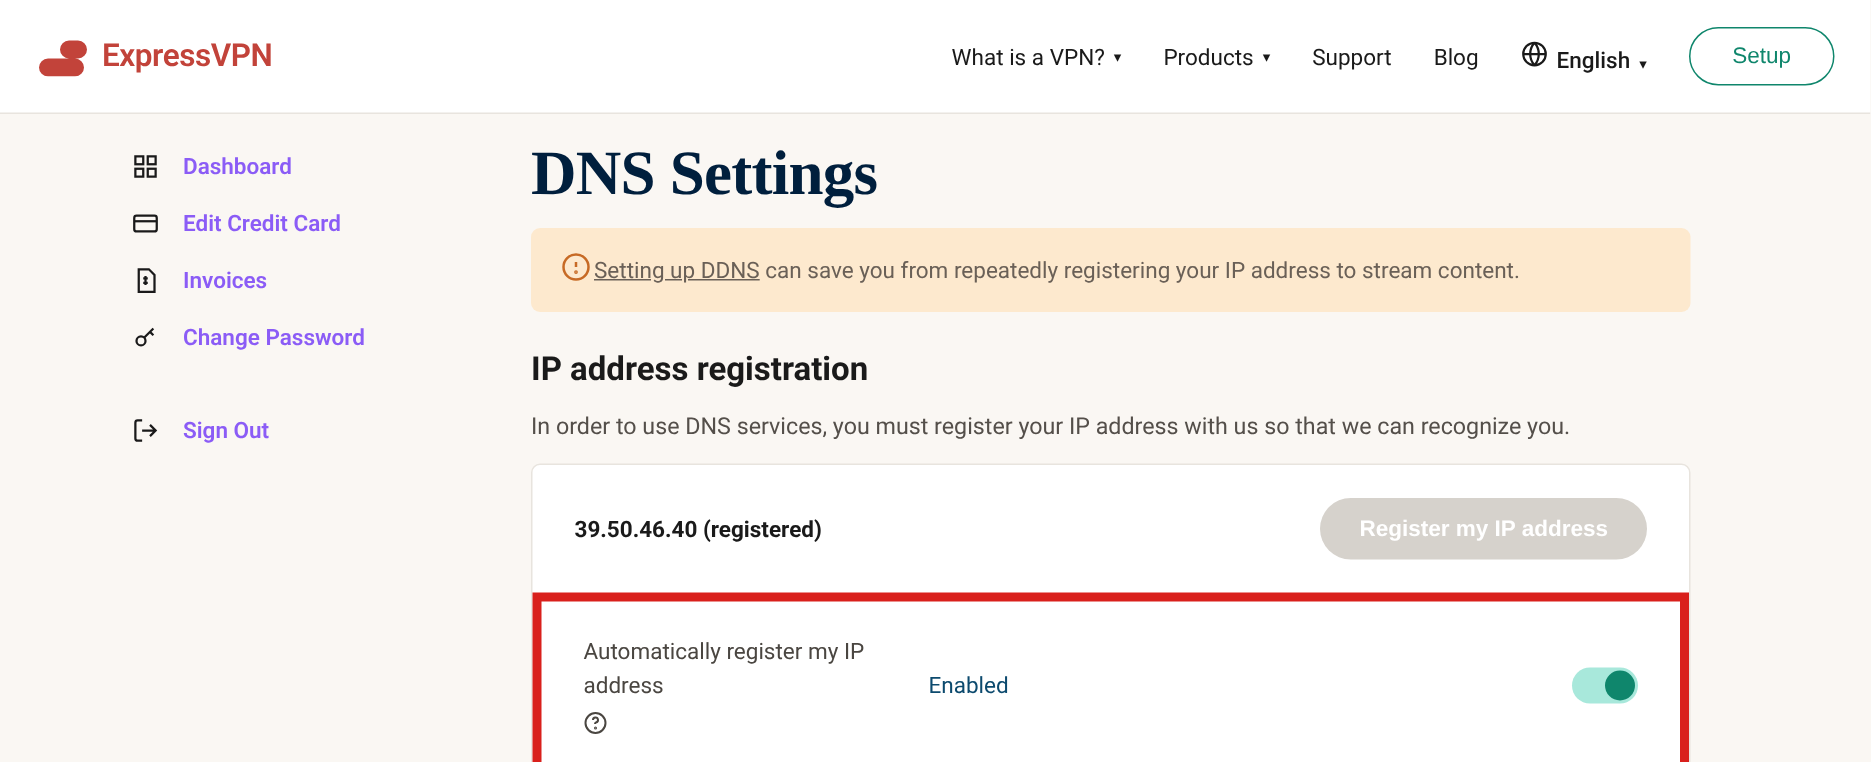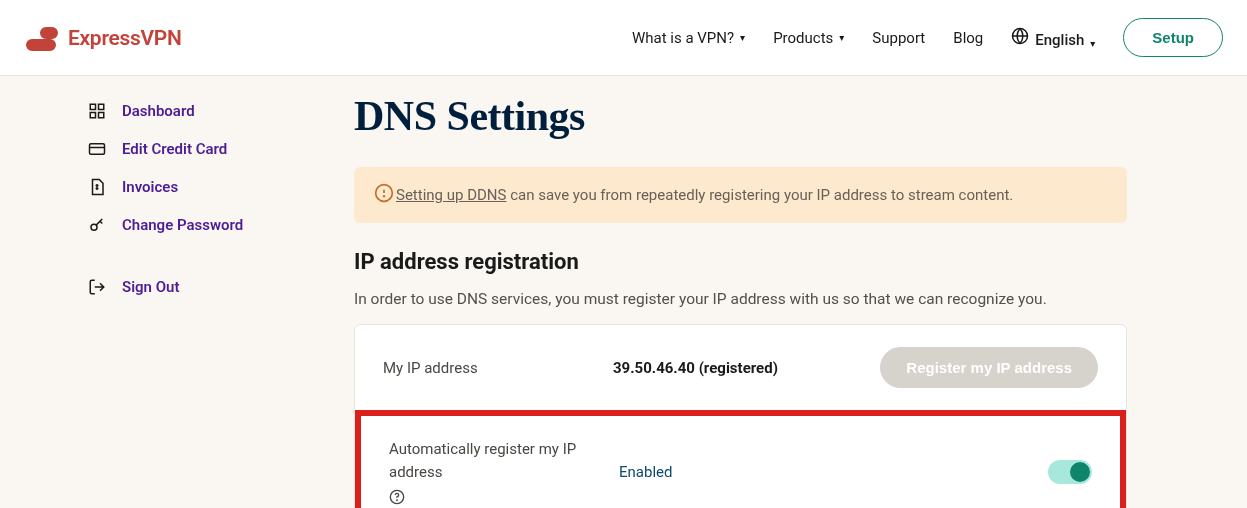--- a/index.html
+++ b/index.html
@@ -54,57 +54,57 @@
     gap: 6px;
     font-size: 15px;
     font-weight: 500;
     cursor: pointer;
   }
   .setup-btn {
     border: 1.5px solid #0f866c;
     border-radius: 24px;
     padding: 10px 28px;
     color: #0f866c;
-    font-weight: 700;
+    font-weight: 400;
     font-size: 15px;
     background: #fff;
     cursor: pointer;
   }
   
   .page {
     display: flex;
     padding-top: 8px;
   }
   .sidebar {
     width: 300px;
     padding: 8px 0 0 88px;
   }
   .side-item {
     display: flex;
     align-items: flex-start;
     gap: 16px;
     padding: 10px 0;
     font-size: 15px;
     font-weight: 600;
-    color: #4c1d95;
+    color: #8b5cf6;
     cursor: pointer;
   }
   .side-icon { width: 18px; display: flex; justify-content: center; }
   .side-gap { height: 24px; }
   .main {
     flex: 1;
     padding: 8px 120px 0 54px;
   }
   .title {
     font-family: Georgia, "Times New Roman", serif;
     font-size: 42px;
     font-weight: 700;
     color: #001f3d;
     letter-spacing: -0.5px;
-    margin-bottom: 27px;
+    margin-bottom: 12px;
   }
   .alert {
     background: #fde9ce;
     border-radius: 6px;
     padding: 16px 20px;
     display: flex;
     align-items: center;
     gap: 2px;
     font-size: 15px;
     color: #6a6057;
@@ -300,21 +300,20 @@
       <span>
         <a href="#">Setting up DDNS</a><span> can save you from repeatedly registering your IP address to stream content.</span>
       </span>
     </div>
 
     <h2 class="section-title">IP address registration</h2>
     <p class="section-desc">In order to use DNS services, you must register your IP address with us so that we can recognize you.</p>
 
     <div class="card">
       <div class="row">
-        <div class="row-label">My IP address</div>
         <div class="row-value">39.50.46.40 (registered)</div>
         <button class="register-btn">Register my IP address</button>
       </div>
       <div class="highlight-box">
         <div class="row">
           <div class="row-label">
             <span>Automatically register my IP address</span>
             <span class="help-icon">
               <svg width="16" height="16" viewBox="0 0 24 24" fill="none" stroke="#4a4641" stroke-width="2">
                   <circle cx="12" cy="12" r="10"></circle>

